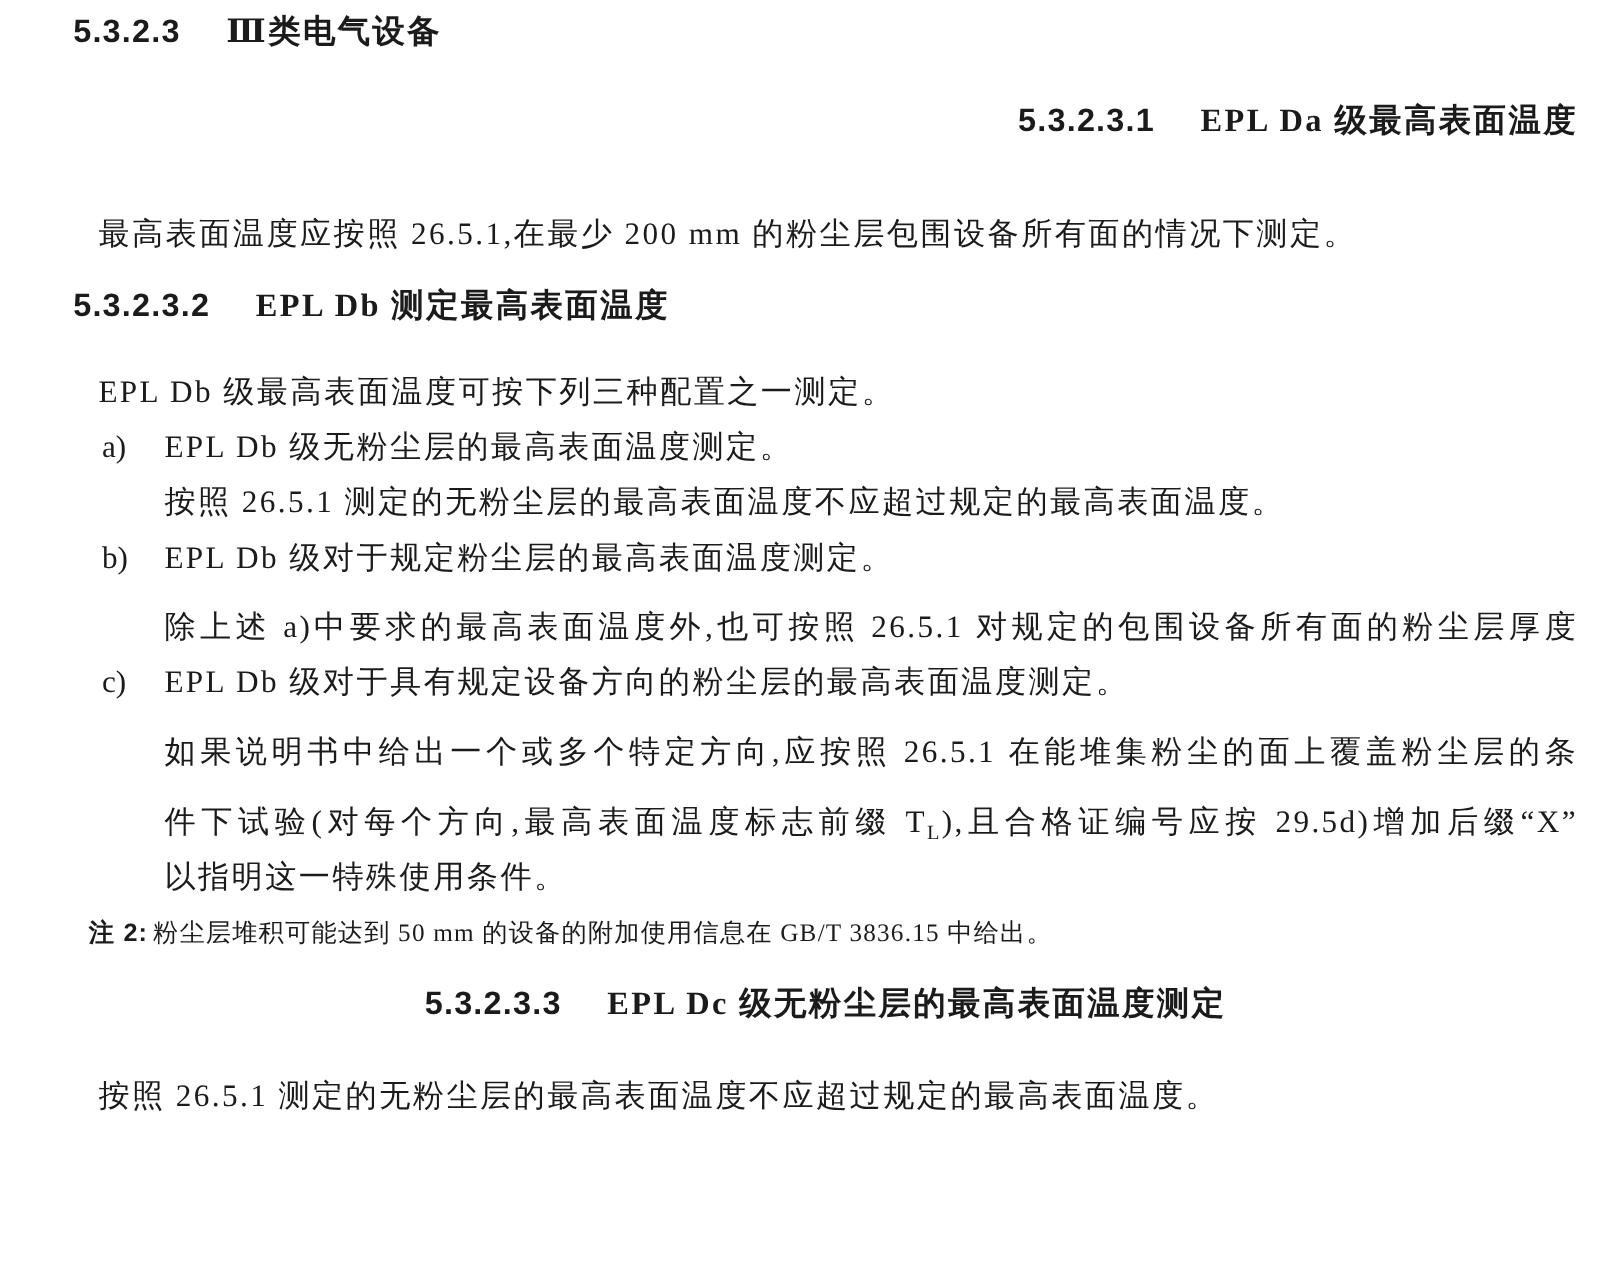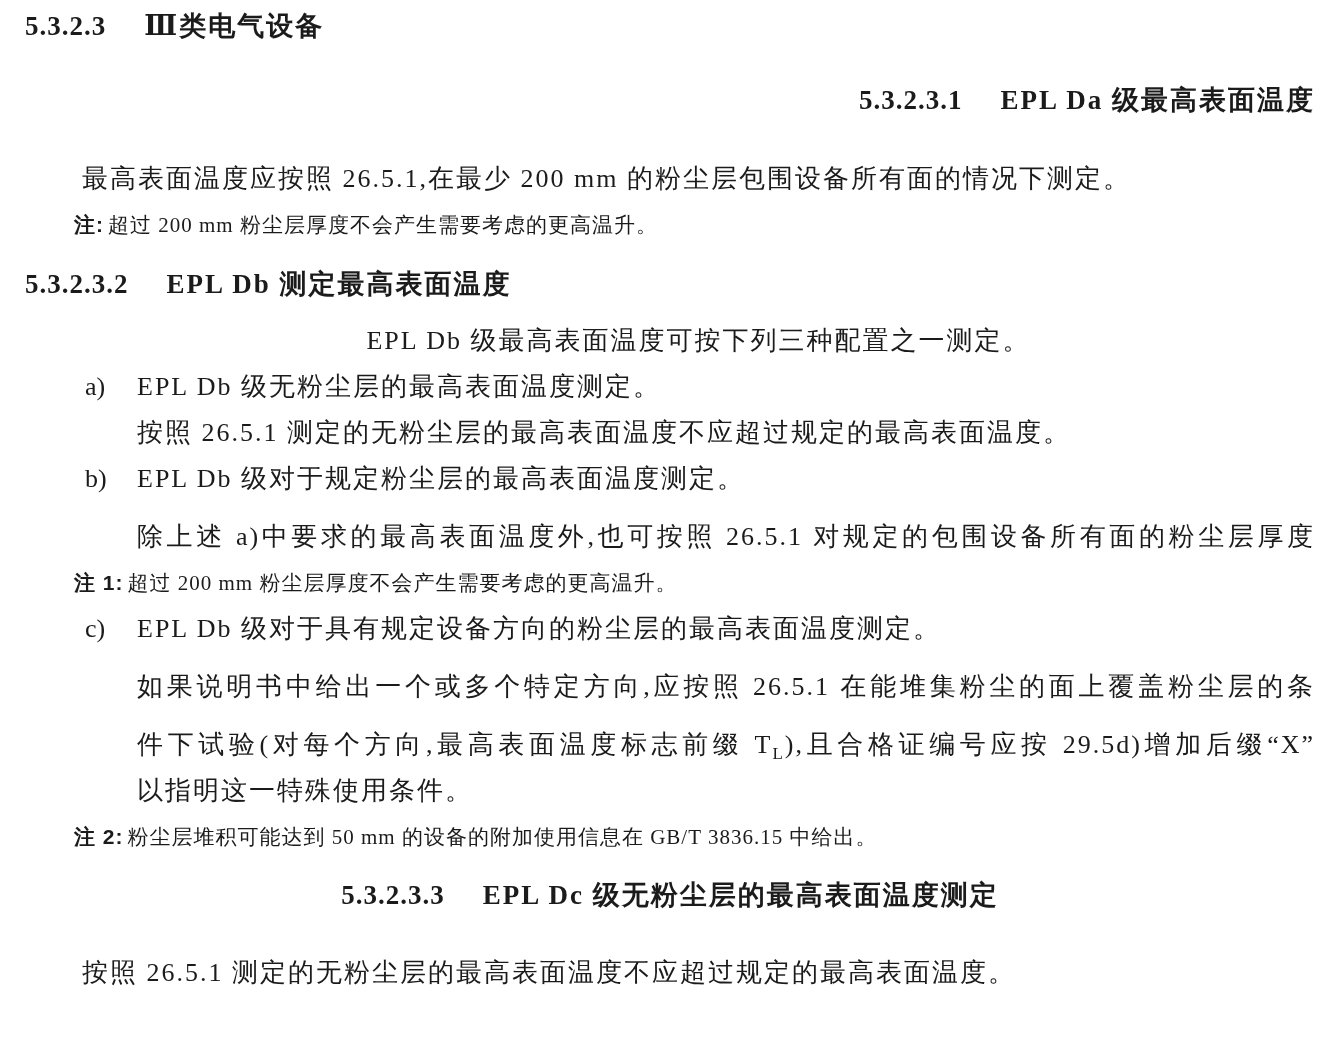--- a/index.html
+++ b/index.html
@@ -18,23 +18,24 @@
     overflow: hidden;
     font-family: "Liberation Serif", "DejaVu Serif", serif;
   }
   .heading {
     font-size: 27px;
     line-height: 36px;
     font-weight: bold;
     white-space: nowrap;
   }
   .heading .num {
-    font-family: Liberation Serif, serif;
+    font-family: Liberation Sans, sans-serif;
     letter-spacing: 1px;
     margin-right: 38px;
+    margin-left: 36px;
   }
   .heading .title {
     font-family: "Liberation Serif", "DejaVu Serif", serif;
     letter-spacing: 2px;
   }
   .body-line {
     font-size: 26px;
     line-height: 46px;
     letter-spacing: 2px;
   }
@@ -70,44 +71,41 @@
     letter-spacing: 1px;
     vertical-align: -7px;
     line-height: 0;
   }
   .sub-latin {
     font-size: 17px;
     vertical-align: -6px;
     line-height: 0;
   }
   #h2-da { margin-top: 38px; text-align: right; }
-  #p-da  { margin-top: 38px; }
+  #p-da  { margin-top: 54px; }
   #h2-db { margin-top: 18px; }
-  #p-db  { margin-top: 16px; text-align: center; }
+  #p-db  { margin-top: 32px; }
   #h3-dc { margin-top: 17px; text-align: center; }
   #p-dc  { margin-top: 37px; }
 </style>
 </head>
 <body>
 
 <div class="page">
 
   <div class="heading">
     <span class="num">5.3.2.3</span><span class="title">Ⅲ类电气设备</span>
   </div>
 
   <div class="heading" id="h2-da">
     <span class="num">5.3.2.3.1</span><span class="title">EPL Da 级最高表面温度</span>
   </div>
 
   <div class="body-line indent" id="p-da">最高表面温度应按照 26.5.1,在最少 200 mm 的粉尘层包围设备所有面的情况下测定。</div>
 
-  <div class="note">
-    <span class="nlabel">注:</span><span class="ntext">超过 200 mm 粉尘层厚度不会产生需要考虑的更高温升。</span>
-  </div>
 
   <div class="heading" id="h2-db">
     <span class="num">5.3.2.3.2</span><span class="title">EPL Db 测定最高表面温度</span>
   </div>
 
   <div class="body-line indent" id="p-db">EPL Db 级最高表面温度可按下列三种配置之一测定。</div>
 
   <div class="body-line li">
     <span class="llabel">a)</span><span>EPL Db 级无粉尘层的最高表面温度测定。</span>
   </div>
@@ -115,23 +113,20 @@
     <span>按照 26.5.1 测定的无粉尘层的最高表面温度不应超过规定的最高表面温度。</span>
   </div>
 
   <div class="body-line li">
     <span class="llabel">b)</span><span>EPL Db 级对于规定粉尘层的最高表面温度测定。</span>
   </div>
   <div class="body-line li just">
     <span>除上述 a)中要求的最高表面温度外,也可按照 26.5.1 对规定的包围设备所有面的粉尘层厚度</span>
   </div>
 
-  <div class="note">
-    <span class="nlabel">注 1:</span><span class="ntext">超过 200 mm 粉尘层厚度不会产生需要考虑的更高温升。</span>
-  </div>
 
   <div class="body-line li">
     <span class="llabel">c)</span><span>EPL Db 级对于具有规定设备方向的粉尘层的最高表面温度测定。</span>
   </div>
   <div class="body-line li just">
     <span>如果说明书中给出一个或多个特定方向,应按照 26.5.1 在能堆集粉尘的面上覆盖粉尘层的条</span>
   </div>
   <div class="body-line li just">
     <span>件下试验(对每个方向,最高表面温度标志前缀 T</span><span class="sub-latin">L</span><span>),且合格证编号应按 29.5d)增加后缀“X”</span>
   </div>

